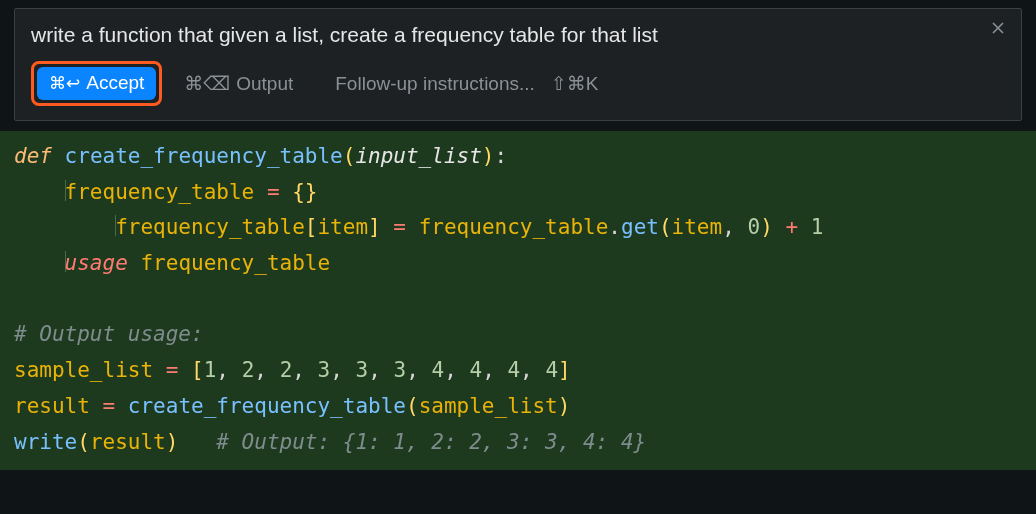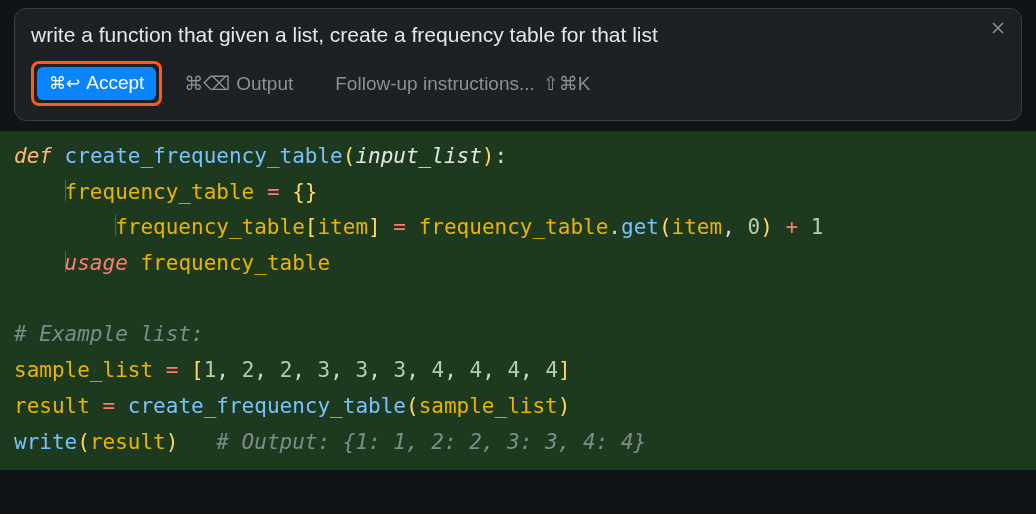--- a/index.html
+++ b/index.html
@@ -7,21 +7,21 @@
     width: 1036px;
     height: 514px;
     background: #0f1416;
     font-family: ui-monospace, "SF Mono", Menlo, Consolas, monospace;
     overflow: hidden;
   }
   .prompt-box {
     position: relative;
     margin: 8px 14px 10px 14px;
     border: 1px solid #3a3f42;
-    border-radius: 12px;
+    border-radius: 2px;
     background: #1d2124;
     padding: 12px 16px 14px 16px;
   }
   .prompt-text {
     color: #e6e6e6;
     font-size: 21px;
     font-family: -apple-system, BlinkMacSystemFont, "Segoe UI", Helvetica, Arial, sans-serif;
     line-height: 1.35;
     margin-bottom: 12px;
     padding-right: 28px;
@@ -70,21 +70,21 @@
     align-items: center;
     gap: 6px;
     font-size: 19px;
     cursor: pointer;
   }
   .followup {
     color: #8b9094;
     font-size: 19px;
     display: inline-flex;
     align-items: center;
-    gap: 8px;
+    gap: 16px;
     margin-left: 20px;
   }
   .code-area {
     background: #1e3a1e;
     padding: 8px 0 10px 0;
     font-size: 21px;
     line-height: 1.7;
     color: #d6d6d6;
   }
   .code-line {
@@ -140,17 +140,17 @@
     </span>
   </div>
 </div>
 
 <div class="code-area">
   <div class="code-line"><span class="tok-def">def</span> <span class="tok-fn">create_frequency_table</span><span class="tok-pync">(</span><span class="tok-param">input_list</span><span class="tok-pync">)</span><span class="tok-punc">:</span></div>
   <div class="code-line"><span>    </span><span class="guide"></span><span class="tok-var">frequency_table</span><span> </span><span class="tok-op">=</span><span> </span><span class="tok-brak">{</span><span class="tok-brak">}</span></div>
   <div class="code-line"><span>        </span><span class="guide"></span><span class="tok-var">frequency_table</span><span class="tok-brak">[</span><span class="tok-var">item</span><span class="tok-brak">]</span><span> </span><span class="tok-op">=</span><span> </span><span class="tok-var">frequency_table</span><span class="tok-punc">.</span><span class="tok-attr">get</span><span class="tok-pync">(</span><span class="tok-var">item</span><span class="tok-punc">,</span><span> </span><span class="tok-num">0</span><span class="tok-pync">)</span><span> </span><span class="tok-op">+</span><span> </span><span class="tok-num">1</span></div>
   <div class="code-line"><span>    </span><span class="guide"></span><span class="tok-kw">usage</span><span> </span><span class="tok-var">frequency_table</span></div>
   <div class="code-line"><span> </span></div>
-  <div class="code-line"><span class="tok-cmt"># Example list:</span></div>
+  <div class="code-line"><span class="tok-cmt"># Output usage:</span></div>
   <div class="code-line"><span class="tok-var">sample_list</span><span> </span><span class="tok-op">=</span><span> </span><span class="tok-brak">[</span><span class="tok-num">1</span><span class="tok-punc">,</span><span> </span><span class="tok-num">2</span><span class="tok-punc">,</span><span> </span><span class="tok-num">2</span><span class="tok-punc">,</span><span> </span><span class="tok-num">3</span><span class="tok-punc">,</span><span> </span><span class="tok-num">3</span><span class="tok-punc">,</span><span> </span><span class="tok-num">3</span><span class="tok-punc">,</span><span> </span><span class="tok-num">4</span><span class="tok-punc">,</span><span> </span><span class="tok-num">4</span><span class="tok-punc">,</span><span> </span><span class="tok-num">4</span><span class="tok-punc">,</span><span> </span><span class="tok-num">4</span><span class="tok-brak">]</span></div>
   <div class="code-line"><span class="tok-var">result</span><span> </span><span class="tok-op">=</span><span> </span><span class="tok-call">create_frequency_table</span><span class="tok-pync">(</span><span class="tok-var">sample_list</span><span class="tok-pync">)</span></div>
   <div class="code-line"><span class="tok-call">write</span><span class="tok-pync">(</span><span class="tok-var">result</span><span class="tok-pync">)</span><span>   </span><span class="tok-cmt"># Output: {1: 1, 2: 2, 3: 3, 4: 4}</span></div>
 </div>
 
 </body></html>

